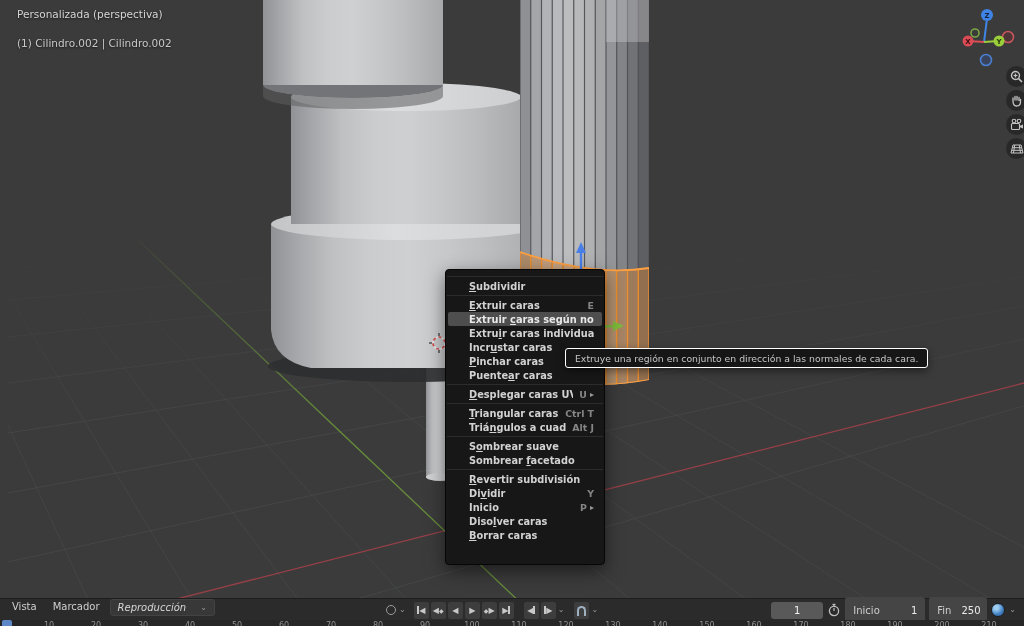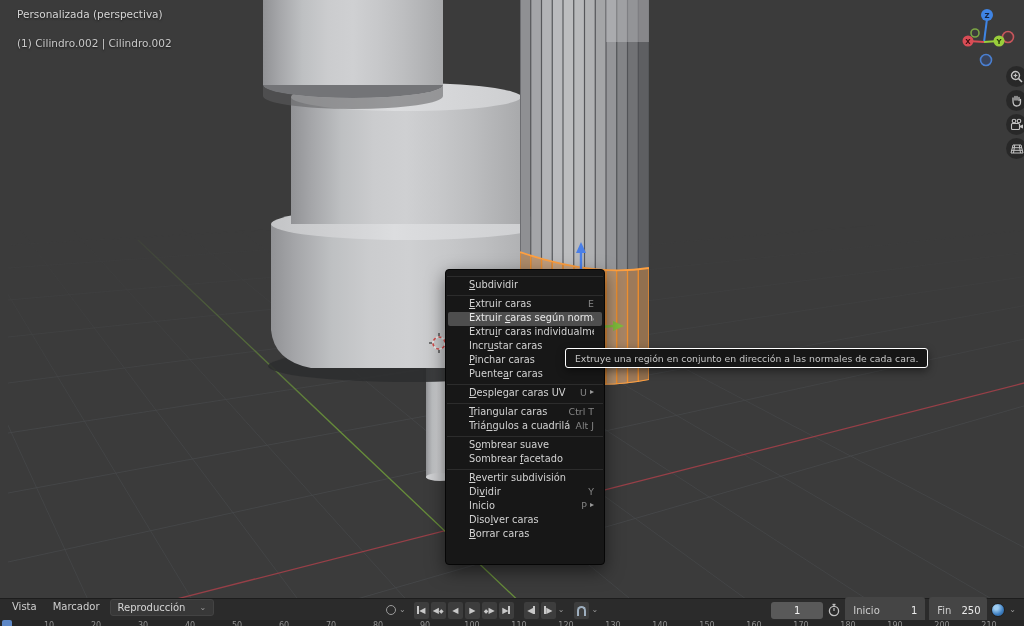--- a/index.html
+++ b/index.html
@@ -16,35 +16,35 @@
   
   #navgizmo { position:absolute; right:14px; top:2px; }
   .vp-tools { position:absolute; right:5px; top:66px; display:flex; flex-direction:column; gap:3px; }
   .vp-tool { width:21px; height:21px; border-radius:50%; background:rgba(38,38,38,.85); display:flex; align-items:center; justify-content:center; }
   .sidebar-arrow { position:absolute; right:0px; top:14px; color:#bdbdbd; font-size:13px; line-height:13px; }
 
   
   #ctx-menu { position:absolute; left:437px; top:269px; width:160px; height:296px; background:#171717; border:1px solid #060606; border-radius:4px; box-shadow:0 6px 18px rgba(0,0,0,.5); padding:4px 0; z-index:20; }
   .mi-header { height:20px; display:flex; align-items:center; gap:8px; padding:0 9px; color:#9e9e9e; font-size:9.8px; }
   .mi-sep { border-top:1px solid #2c2c2c; margin:2px 1px; }
-  .mi { height:14px; display:flex; align-items:flex-start; padding:0 8px 0 21px; margin:0 2px; border-radius:2px; color:#d2d2d2; font-size:9.8px; white-space:nowrap; }
+  .mi { height:14px; display:flex; align-items:center; padding:0 8px 0 21px; margin:0 2px; border-radius:2px; color:#d2d2d2; font-size:9.8px; white-space:nowrap;font-weight:bold; }
   .mi .lbl { flex:1; overflow:hidden; }
   .mi .sc { color:#858585; font-size:9.4px; margin-left:6px; }
   .mi .sub { color:#9a9a9a; font-size:8px; margin-left:3px; }
   .mi.hl { background:#4e4e4e; color:#e8e8e8; }
   .mi .u { text-decoration:underline; text-underline-offset:1px; }
 
   
   #tooltip { position:absolute; left:557px; top:348px; height:20px; display:flex; align-items:center; background:#161616; border:1px solid #ffffff; border-radius:3px; padding:0 9px; color:#c6c6c6; font-size:9.3px; white-space:nowrap; z-index:30; box-shadow:0 3px 8px rgba(0,0,0,.45); }
 
   
   #tl-header { position:absolute; left:0; top:598px; width:1024px; height:22px; background:#2b2b2b; border-top:1px solid #1d1d1d; }
   .tl-menus { position:absolute; left:6px; top:0; height:22px; display:flex; align-items:flex-start; gap:4px; }
   .tl-menu { color:#cfcfcf; font-size:10px; padding:2px 6px; border-radius:3px; }
-  .tl-drop { color:#d6d6d6; font-size:10px; background:#383838; border:1px solid #434343; border-radius:3px; padding:2px 7px; display:flex; align-items:center; gap:14px; }
+  .tl-drop { color:#d6d6d6; font-size:10px; background:#383838; border:1px solid #434343; border-radius:3px; padding:2px 7px; display:flex; align-items:center; gap:14px;font-style:italic; }
   .chev { color:#9a9a9a; font-size:8px; line-height:8px; }
 
   #transport { position:absolute; left:386px; top:2px; height:18px; display:flex; align-items:center; gap:2px; }
   .tbtn { height:17px; min-width:15px; padding:0 2px; background:#3d3d3d; border-radius:2px; display:flex; align-items:center; justify-content:center; color:#c8c8c8; font-size:8px; gap:0px; }
   .tbtn .bar { width:2px; height:8px; background:#c8c8c8; }
   .tbtn .dia { font-size:6px; }
   .tgap { width:6px; }
   .keying { display:flex; align-items:center; gap:3px; margin-right:6px; }
   .ring { width:10px; height:10px; border:1.5px solid #9a9a9a; border-radius:50%; }
   .magnet { width:9px; height:10px; border:2px solid #9fb0c0; border-bottom:none; border-radius:6px 6px 0 0; position:relative; top:1px; }

